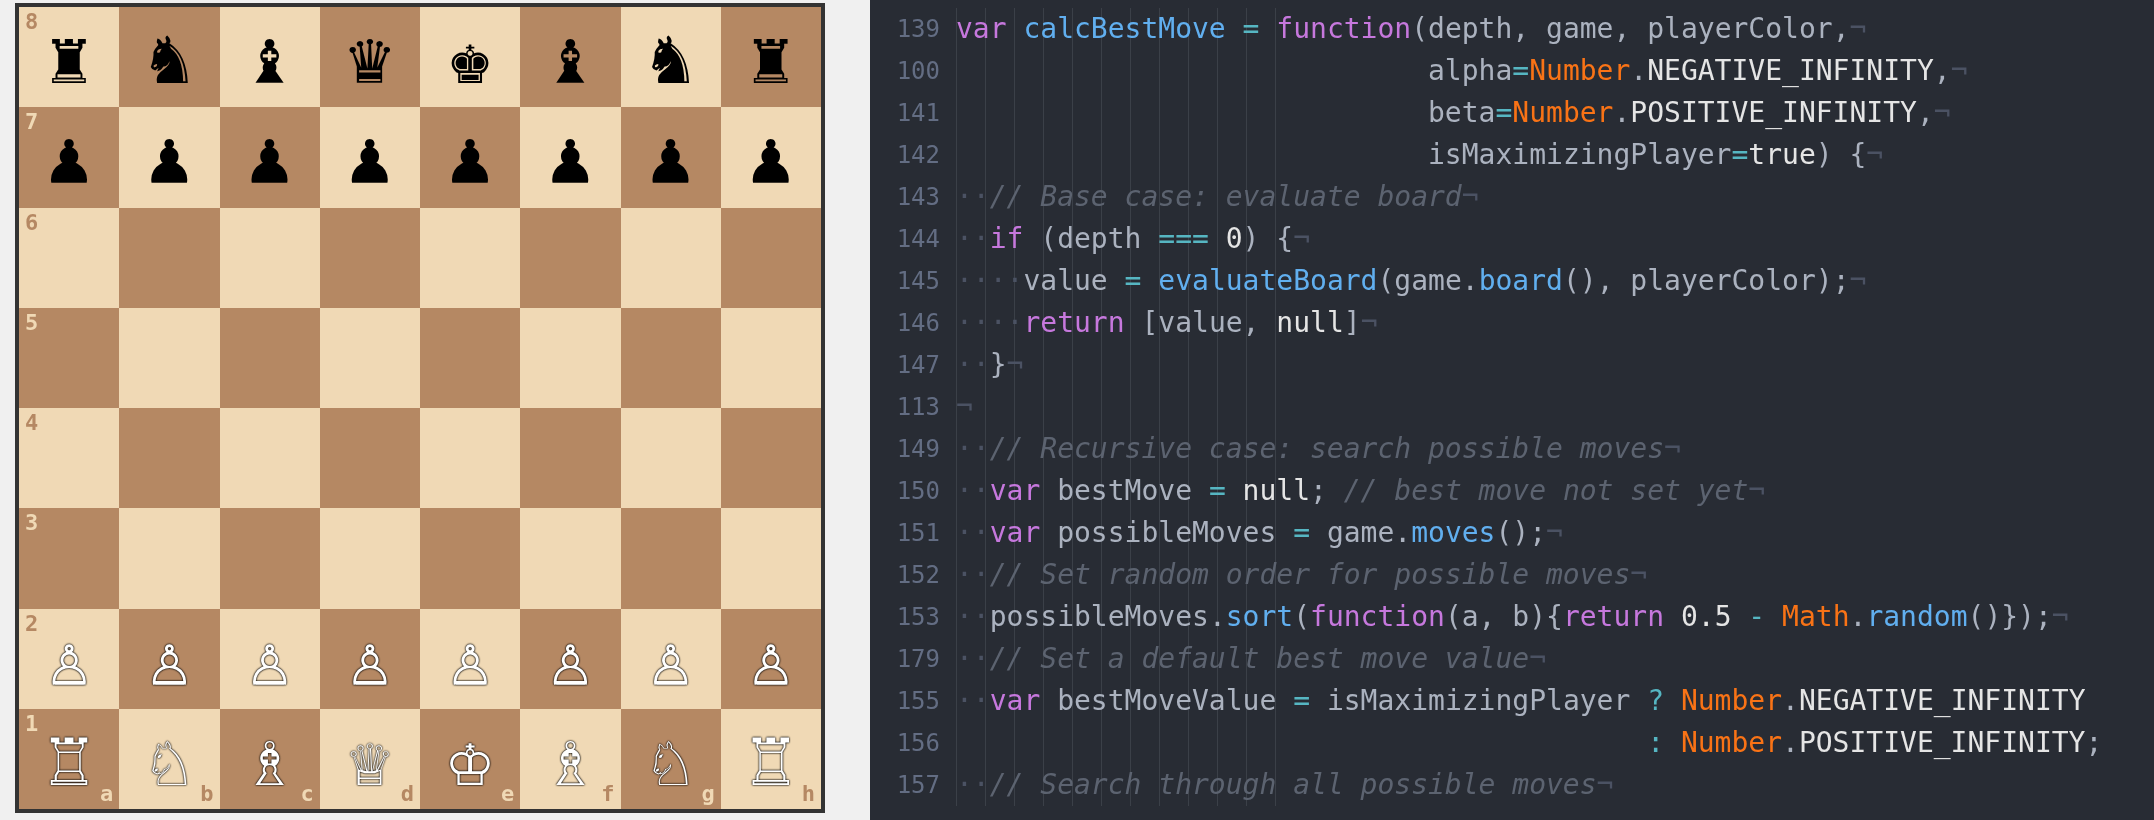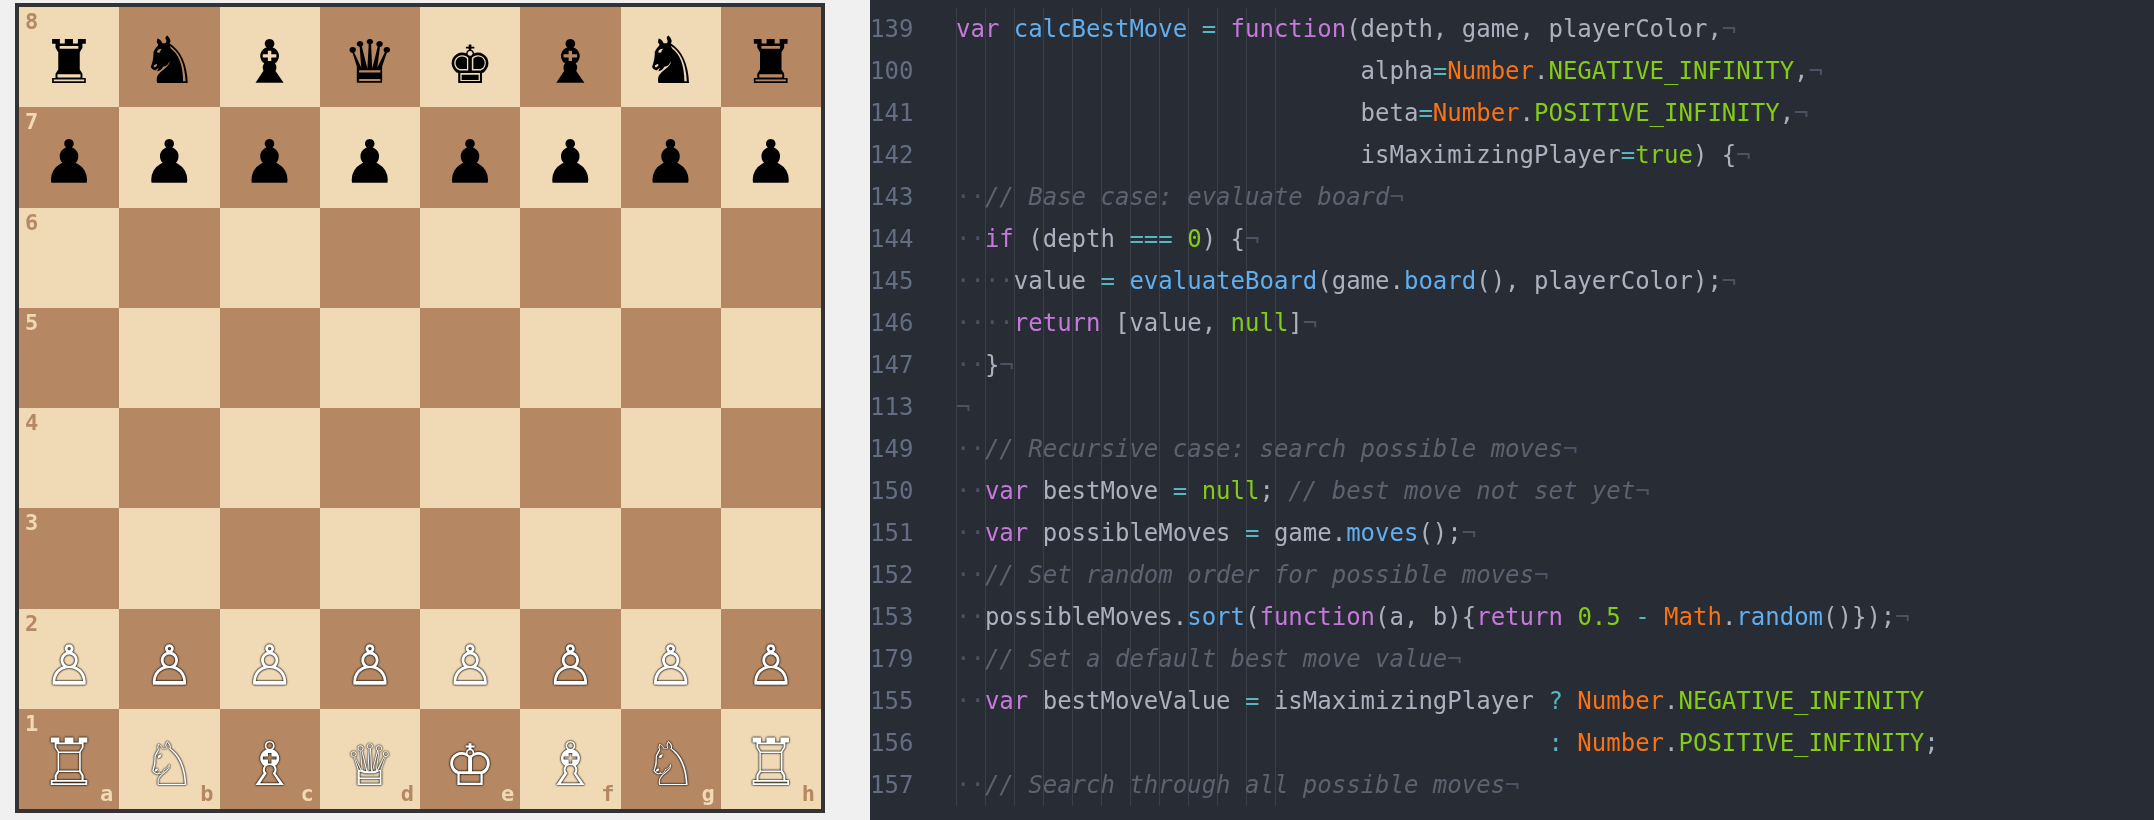--- a/index.html
+++ b/index.html
@@ -66,42 +66,42 @@
   .gutter {
     width: 86px;
     background: #282c34;
     color: #636d83;
     font-size: 24px;
     padding-top: 8px;
   }
   .gutter div {
     height: 42px;
     line-height: 42px;
-    text-align: left;
+    text-align: right;
     padding-right: 16px;
   }
   .code {
     flex: 1;
-    font-size: 24px;
+    font-size: 28px;
     padding-top: 8px;
     color: #abb2bf;
     white-space: pre;
   }
   .code-line {
     height: 42px;
     line-height: 42px;
     position: relative;
   }
   .inv { color: #4b5263; }
   .kw  { color: #c678dd; }
   .st  { color: #c678dd; }
   .fn  { color: #61afef; }
   .vr  { color: #abb2bf; }
   .op  { color: #56b6c2; }
-  .cn  { color: #84cc16; }
+  .cn  { color: #e5e5e5; }
   .cm  { color: #5c6370; font-style: italic; text-align: center; }
   .cs  { color: #f97316; }
   .pn  { color: #abb2bf; }
   .guides {
     position: absolute;
     left: 0; top: 0; bottom: 0;
     pointer-events: none;
     display: flex;
   }
   .guide {

